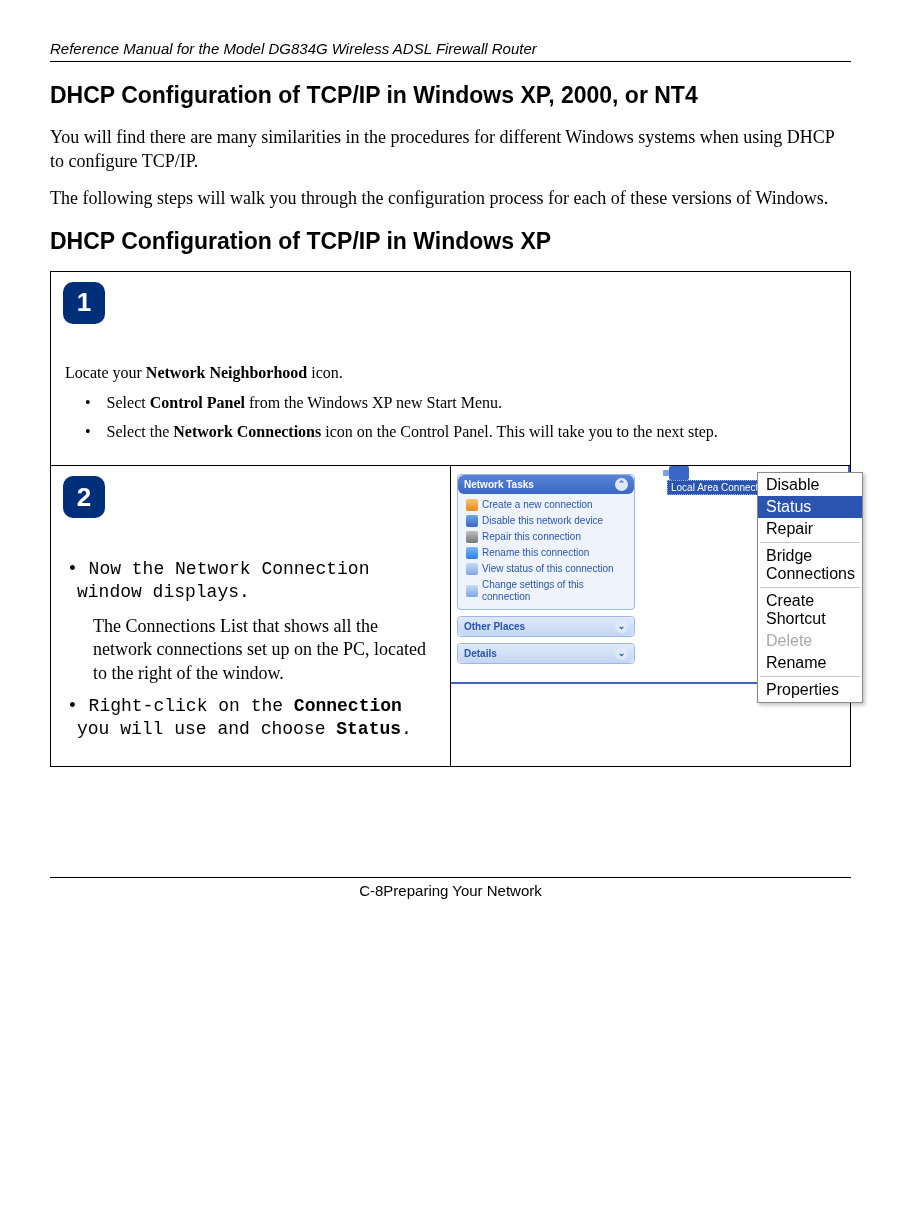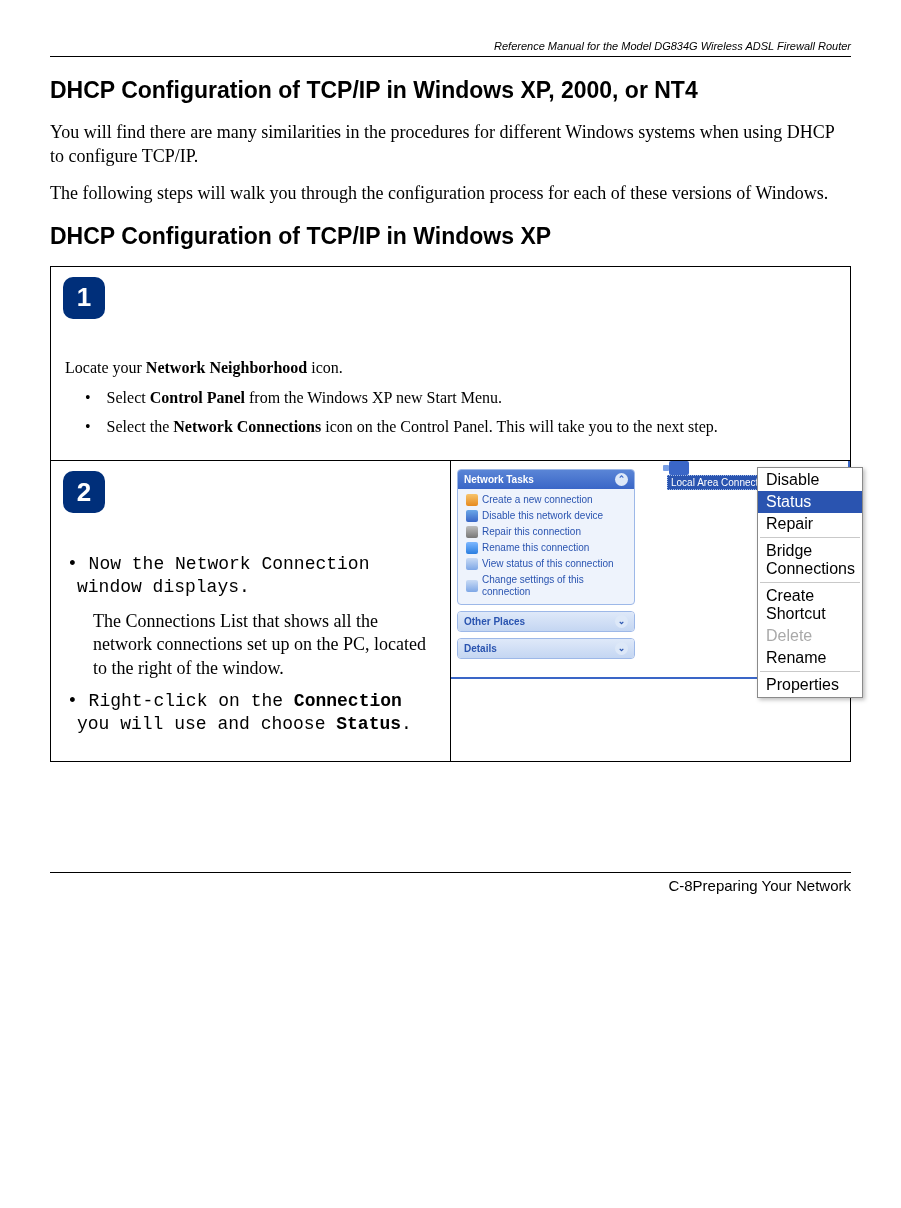--- a/index.html
+++ b/index.html
@@ -8,25 +8,24 @@
     font-family: "Times New Roman", Times, serif;
     font-size: 17px;
     color: #000;
     width: 901px;
     box-sizing: border-box;
     background: #fff;
   }
   .header-line {
     font-style: italic;
     font-family: Arial, Helvetica, sans-serif;
-    font-size: 11px;
+    font-size: 15px;
     border-bottom: 1px solid #000;
     padding-bottom: 4px;
     margin-bottom: 20px;
-    text-align: right;
   }
   h1.section-title {
     font-family: Arial, Helvetica, sans-serif;
     font-weight: bold;
     font-size: 23px;
     margin-top: 18px;
     margin-bottom: 16px;
   }
   p.body-text {
     font-size: 18px;
@@ -120,20 +119,21 @@
   }
   .panel-head {
     background: linear-gradient(#5a85d6, #3a66c7);
     color: #fff;
     padding: 3px 6px;
     font-weight: bold;
     display: flex;
     justify-content: space-between;
     align-items: center;
     font-size: 10px;
+    border-radius: 6px;
   }
   .panel-head .circle {
     width: 13px;
     height: 13px;
     background: #dde8f8;
     border-radius: 50%;
     color: #3a66c7;
     font-size: 9px;
     line-height: 13px;
     text-align: center;
@@ -221,21 +221,21 @@
   .cm-item.disabled {
     color: #a9a9a9;
   }
   .cm-sep {
     height: 1px;
     background: #c9c9c9;
     margin: 2px 2px;
   }
   .footer {
     display: flex;
-    justify-content: flex-end;
+    justify-content: center;
     border-top: 1px solid #000;
     margin-top: 110px;
     padding-top: 4px;
     font-family: Arial, Helvetica, sans-serif;
     font-size: 15px;
   }
   b { font-weight: bold; }
 </style>
 </head>
 <body>

